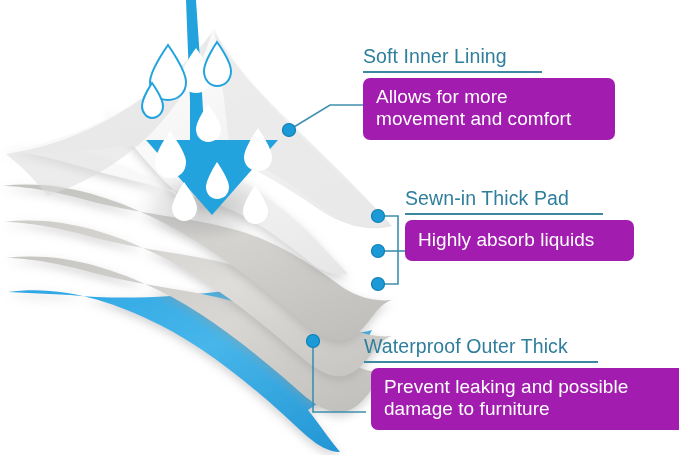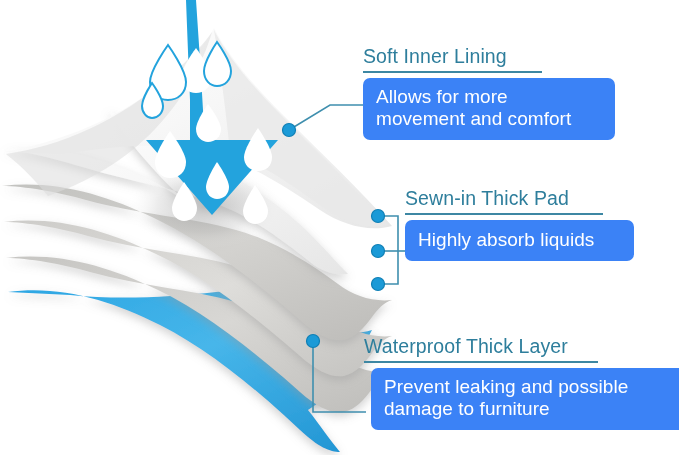--- a/index.html
+++ b/index.html
@@ -18,21 +18,21 @@
     font-size:19.5px;
     color:#2e7e9c;
     letter-spacing:.1px;
     white-space:nowrap;
     line-height:1.1;
   }
   .heading-rule{
     height:2px;background:#3d87a3;margin-top:4px;
   }
   .callout-box{
-    background:#3b82f6;
+    background:#a21caf;
     border-radius:7px;
     color:#ffffff;
     font-size:19px;
     line-height:1.16;
     padding:8px 11px 9px 13px;
     box-sizing:border-box;
     margin-top:5px;
     white-space:pre-line;
     letter-spacing:.05px;
   }
@@ -214,19 +214,19 @@
 movement and comfort</div>
   </div>
 
   <div class="callout" id="callout-2">
     <div class="callout-heading">Sewn-in Thick Pad</div>
     <div class="heading-rule"></div>
     <div class="callout-box">Highly absorb liquids</div>
   </div>
 
   <div class="callout" id="callout-3">
-    <div class="callout-heading">Waterproof Thick Layer</div>
+    <div class="callout-heading">Waterproof Outer Thick</div>
     <div class="heading-rule"></div>
     <div class="callout-box">Prevent leaking and possible
 damage to furniture</div>
   </div>
 
 </div>
 
 </body></html>

